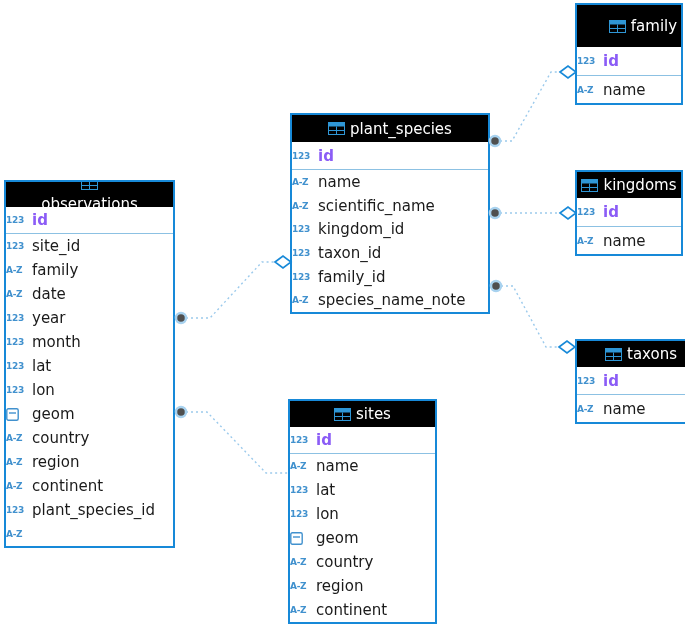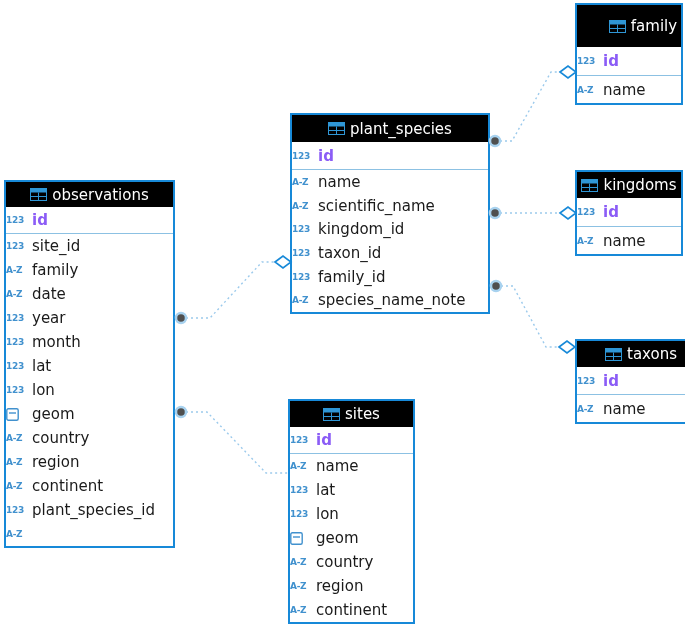--- a/index.html
+++ b/index.html
@@ -41,21 +41,21 @@
   .field-label{flex:1 1 auto;}
   #connections-layer{
     position:absolute;left:0;top:0;z-index:5;pointer-events:none;
   }
 </style>
 </head>
 <body>
 
 <div id="canvas">
     <div class="table-node" style="left: 4px; top: 180px; width: 171px;">
-      <div class="table-header" style="height: 25px;">
+      <div class="table-header" style="height: 25px; flex-direction: column;">
         <span class="table-icon">
           <svg width="17" height="13" viewBox="0 0 17 13">
             <rect x="0.5" y="0.5" width="16" height="12" fill="none" stroke="#2f96d5" stroke-width="1"></rect>
             <rect x="0.5" y="0.5" width="16" height="4" fill="#2f96d5"></rect>
             <line x1="8.5" y1="4.5" x2="8.5" y2="12.5" stroke="#2f96d5" stroke-width="1"></line>
             <line x1="0.5" y1="8.5" x2="16.5" y2="8.5" stroke="#2f96d5" stroke-width="1"></line>
           </svg>
         </span>
         <span>observations</span>
       </div>
@@ -154,21 +154,21 @@
       </div>
       <div class="field-row" style="height: 23.7px;">
         <span class="type-icon">123</span>
         <span class="field-label">family_id</span>
       </div>
       <div class="field-row" style="height: 23.7px;">
         <span class="type-icon">A-Z</span>
         <span class="field-label">species_name_note</span>
       </div>
     </div>
-    <div class="table-node" style="left: 288px; top: 399px; width: 127px;">
+    <div class="table-node" style="left: 288px; top: 399px; width: 149px;">
       <div class="table-header" style="height: 26px;">
         <span class="table-icon">
           <svg width="17" height="13" viewBox="0 0 17 13">
             <rect x="0.5" y="0.5" width="16" height="12" fill="none" stroke="#2f96d5" stroke-width="1"></rect>
             <rect x="0.5" y="0.5" width="16" height="4" fill="#2f96d5"></rect>
             <line x1="8.5" y1="4.5" x2="8.5" y2="12.5" stroke="#2f96d5" stroke-width="1"></line>
             <line x1="0.5" y1="8.5" x2="16.5" y2="8.5" stroke="#2f96d5" stroke-width="1"></line>
           </svg>
         </span>
         <span>sites</span>

